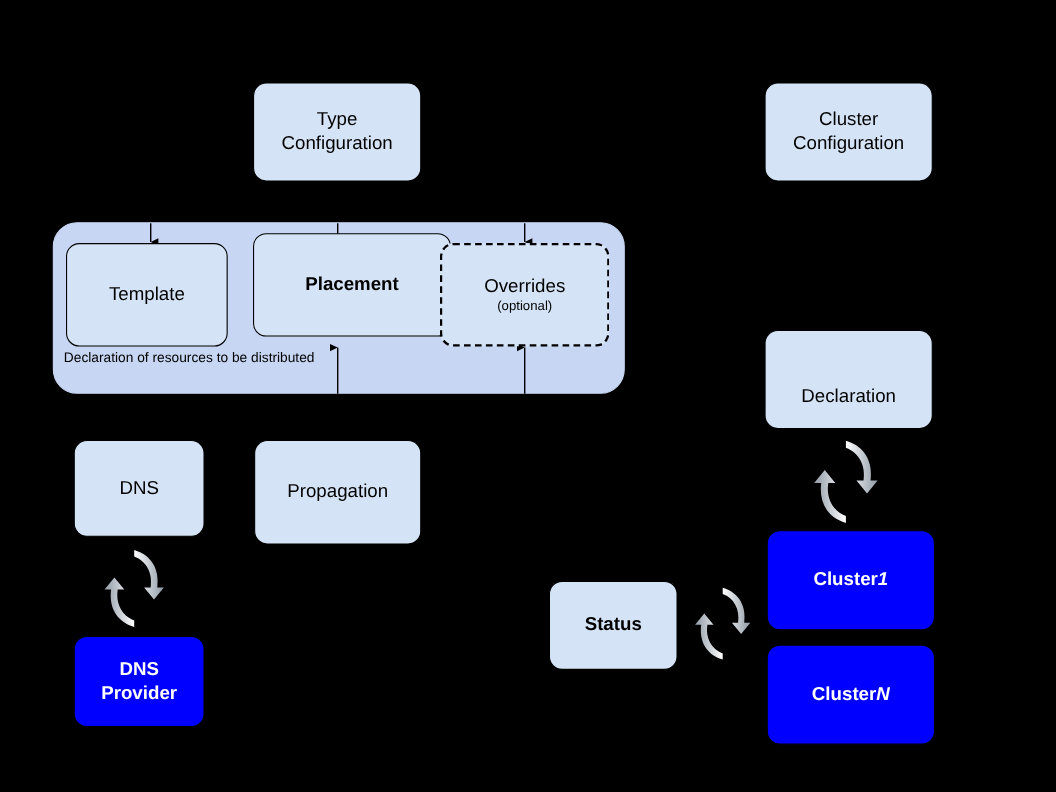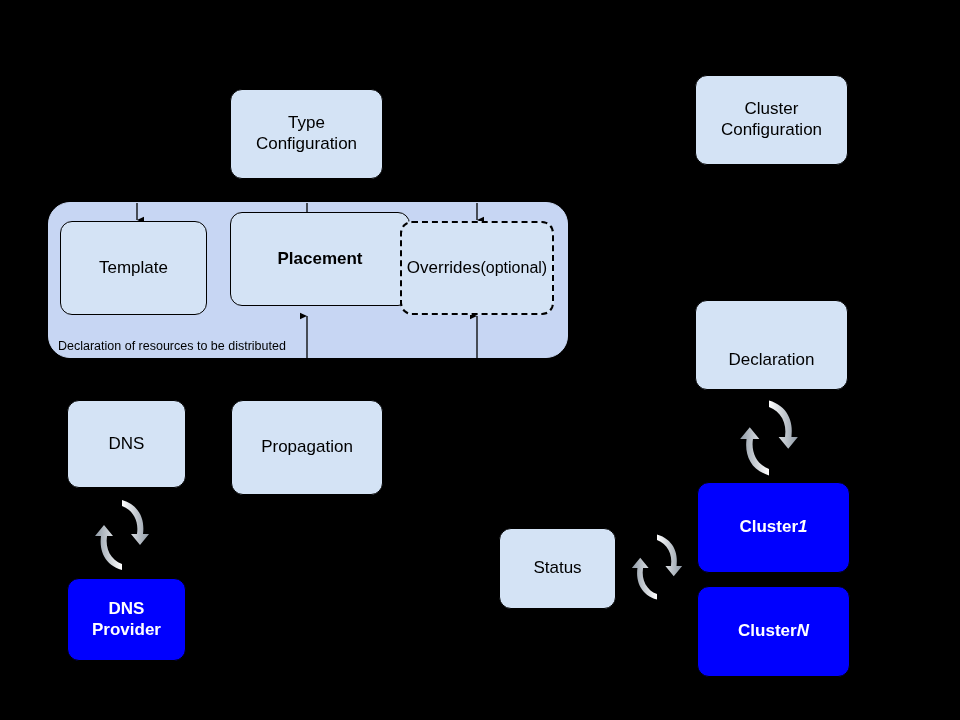--- a/index.html
+++ b/index.html
@@ -32,34 +32,34 @@
     border:1px solid #c7d6f3;
     border-radius:22px;
   }
   .group-caption{
     position:absolute;
     font-size:12.5px;
     color:#000000;
     white-space:nowrap;
   }
 
-  .node .sub{font-size:16px;display:block;}
+  .node .sub{font-size:12px;display:block;}
   .node .ital{font-style:italic;}
 
   svg.overlay{position:absolute;left:0;top:0;width:960px;height:720px;
               pointer-events:none;}
   .sync{position:absolute;}
 </style>
 </head>
 <body>
 
 <div id="stage">
 
   <div class="group" style="left:48px; top:202px; width:520px; height:156px;"></div>
-  <div class="group-caption" style="left:58px; top:339px;">Declaration of resources to be distributed</div>
+  <div class="group-caption" style="left:58px; top:318px;">Declaration of resources to be distributed</div>
 
   <svg class="overlay">
     <defs>
       <marker id="arrowDown" markerWidth="9" markerHeight="9" refX="4.5" refY="8" orient="auto" markerUnits="userSpaceOnUse">
         <path d="M1.2,1 L4.5,8 L7.8,1 Z" fill="#000000"></path>
       </marker>
       <marker id="arrowUp" markerWidth="9" markerHeight="9" refX="4.5" refY="8" orient="auto" markerUnits="userSpaceOnUse">
         <path d="M1.2,1 L4.5,8 L7.8,1 Z" fill="#000000"></path>
       </marker>
     </defs>
@@ -68,44 +68,44 @@
 
     <line x1="307" y1="203" x2="307" y2="220" stroke="#000000" stroke-width="1.3" marker-end="url(#arrowDown)"></line>
 
     <line x1="477" y1="203" x2="477" y2="220" stroke="#000000" stroke-width="1.3" marker-end="url(#arrowDown)"></line>
 
     <line x1="307" y1="358" x2="307" y2="316" stroke="#000000" stroke-width="1.3" marker-end="url(#arrowUp)"></line>
 
     <line x1="477" y1="358" x2="477" y2="316" stroke="#000000" stroke-width="1.3" marker-end="url(#arrowUp)"></line>
   </svg>
 
-  <div class="node light" style="left:230px; top:89px; width:153px; height:90px;">Type
+  <div class="node light" style="left:230px; top:75px; width:153px; height:90px;">Type
 Configuration</div>
 
   <div class="node light" style="left:695px; top:75px; width:153px; height:90px;">Cluster
 Configuration</div>
 
   <div class="node light" style="left:60px; top:221px; width:147px; height:94px;">Template</div>
 
   <div class="node light" style="left:230px; top:212px; width:180px; height:94px;font-weight:bold;">Placement</div>
 
-  <div class="node dashdot" style="left:400px; top:221px; width:154px; height:94px; ">
+  <div class="node dashdot" style="left:400px; top:221px; width:154px; height:94px; flex-direction:column;">
     <span>Overrides</span>
     <span class="sub">(optional)</span>
   </div>
 
   <div class="node light" style="left:67px; top:400px; width:119px; height:88px;">DNS</div>
 
   <div class="node blue" style="left:67px; top:578px; width:119px; height:83px;">DNS
 Provider</div>
 
   <div class="node light" style="left:231px; top:400px; width:152px; height:95px;">Propagation</div>
 
 
-  <div class="node light" style="left:499px; top:528px; width:117px; height:81px;">Status</div>
+  <div class="node light" style="left:499px; top:528px; width:117px; height:81px;font-weight:bold;">Status</div>
 
   <div class="node light" style="left:695px; top:300px; width:153px; height:90px; align-items:flex-end; padding-bottom:18px;">Declaration</div>
 
   <div class="node blue" style="left:697px; top:482px; width:153px; height:91px;">
     <span>Cluster </span><span class="ital">1</span>
   </div>
 
   <div class="node blue" style="left:697px; top:586px; width:153px; height:91px;">
     <span>Cluster </span><span class="ital">N</span>
   </div>

